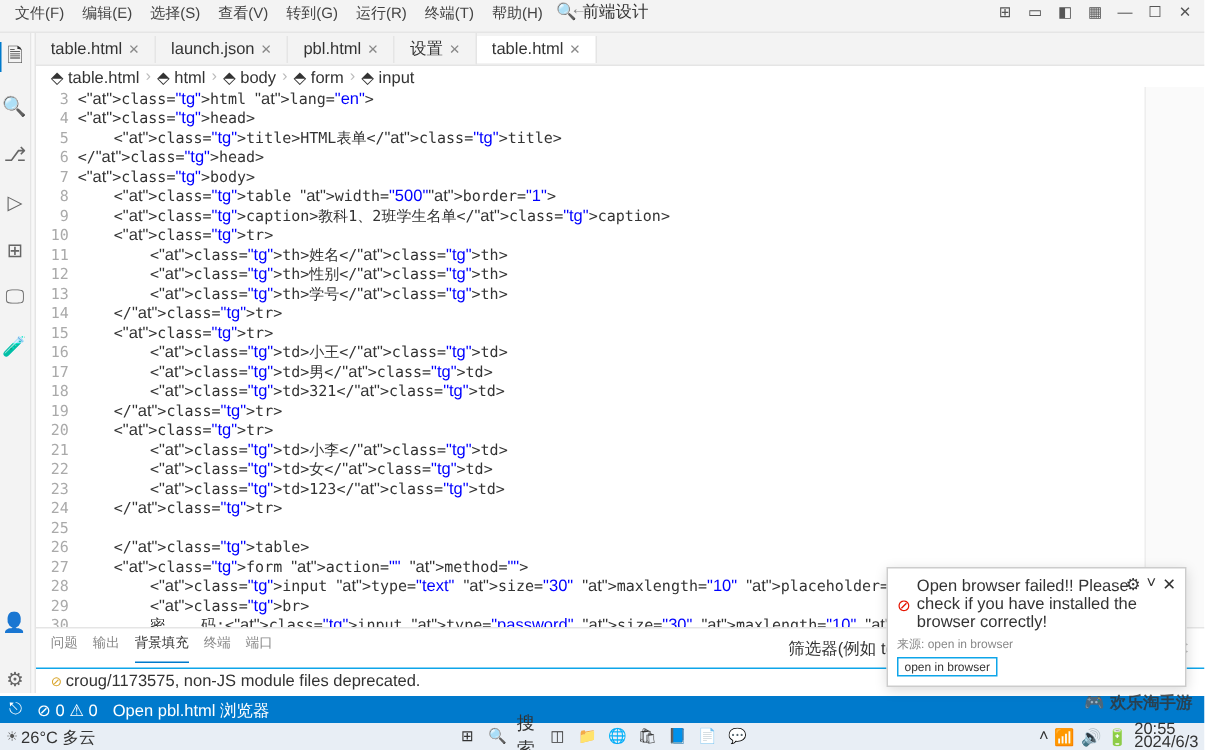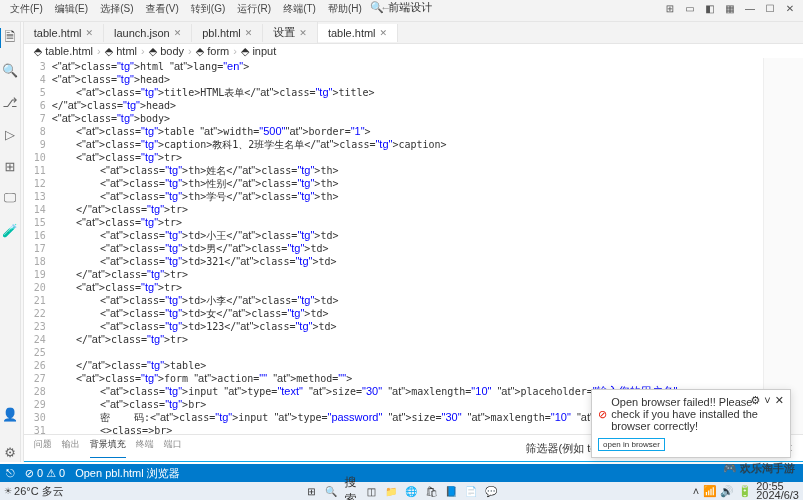--- a/index.html
+++ b/index.html
@@ -211,39 +211,41 @@
           <div class="right">
      <span>筛选器(例如 text、!exc…</span>
      <span style="border:1px solid #ccc;padding:0 4px">Open pbl.html</span>
      <span>⊘</span>
      <span>🔒</span>
      <span>^</span>
      <span>✕</span>
     </div>
    </div>
   </div>
+  <div class="panelout">⊘ <span>croug/1173575, non-JS module files deprecated.</span></div>
  </div>
 </div>
 
 <div class="statusbar">
  <span class="si">⎋</span>
  <span class="si">⊘ 0  ⚠ 0</span>
  <span class="si">Open pbl.html 浏览器</span>
 </div>
 
 <div class="notif">
  <div class="nc">
       <span>⚙</span>
       <span>˅</span>
       <span>✕</span>
     </div>
  <div class="nh">
       <span class="err">⊘</span>
       <span>Open browser failed!! Please check if you have installed the browser correctly!</span>
     </div>
+ <div class="src">来源: open in browser</div>
  <span class="btn">open in browser</span>
 </div>
 
 <div class="watermark">🎮 <span>欢乐淘手游</span></div>
 
 <div class="taskbar">
  <div class="weather">☀ <span>26°C 多云</span></div>
  <div class="center">
   <span>⊞</span>
   <span>🔍</span>

